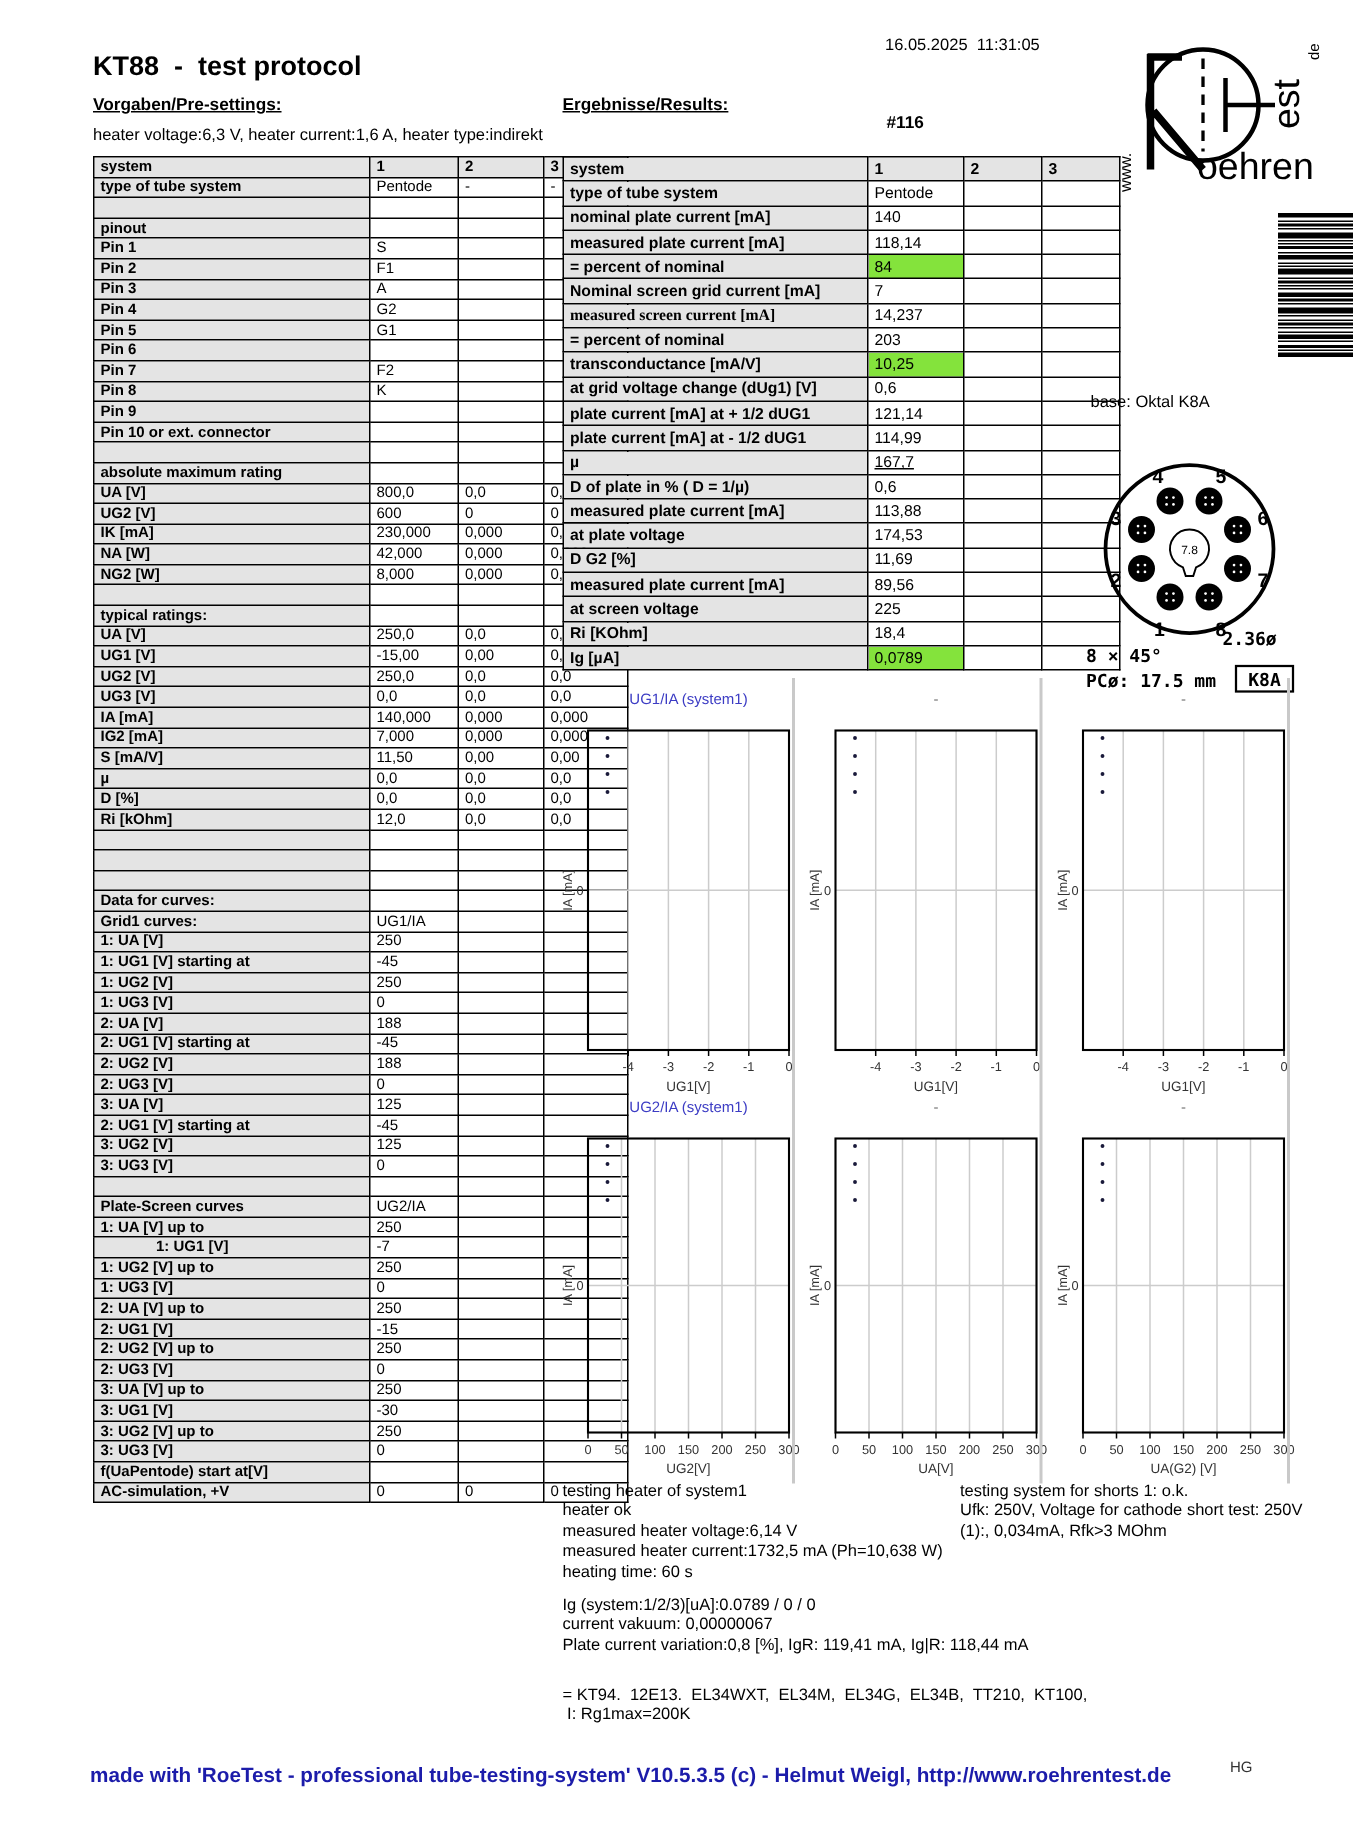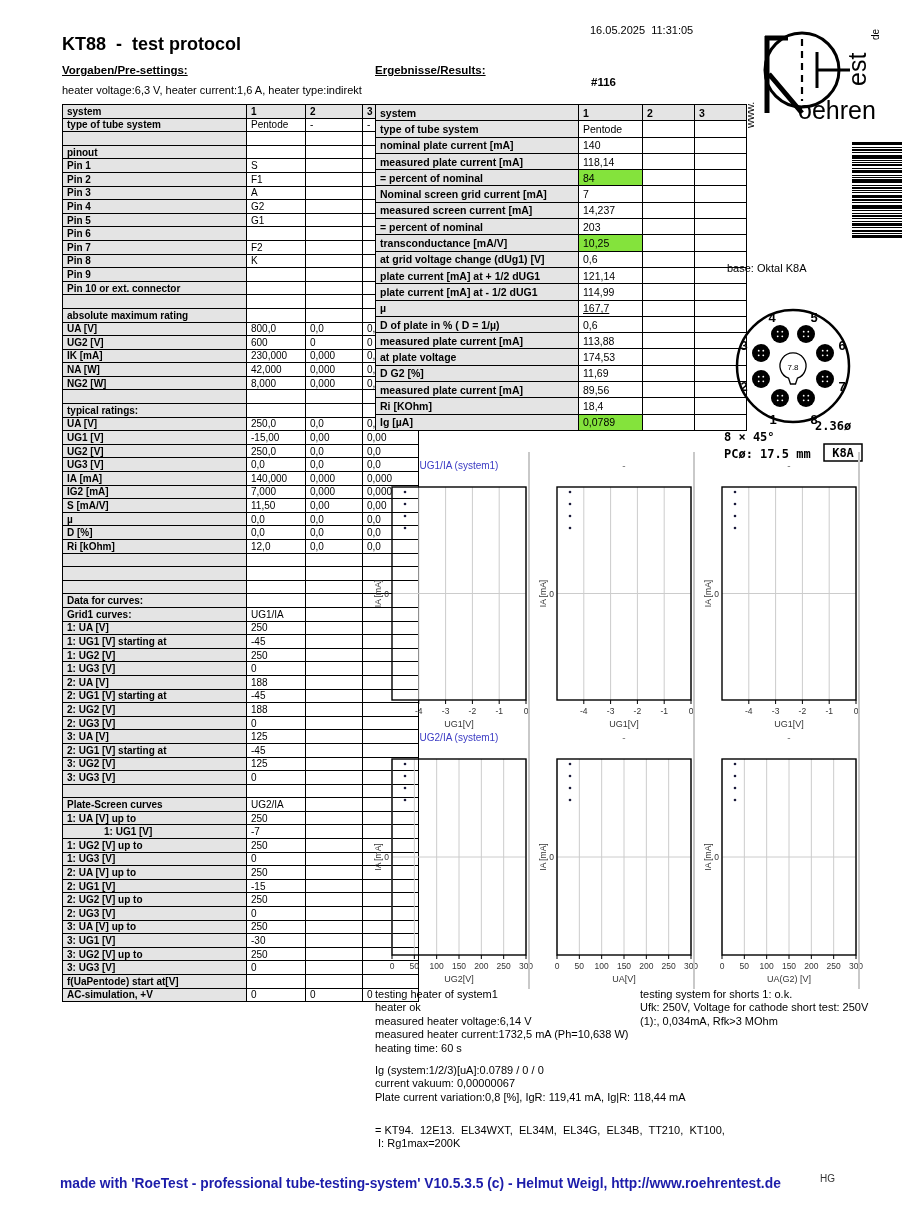--- a/index.html
+++ b/index.html
@@ -476,21 +476,21 @@
           <td style="width: 45px;"></td>
           <td style="width: 45px;"></td>
         </tr>
         <tr style="height: 16.3px;">
           <td class="lbl" style="width: 196px;">Nominal screen grid current [mA]</td>
           <td style="width: 57px;">7</td>
           <td style="width: 45px;"></td>
           <td style="width: 45px;"></td>
         </tr>
         <tr style="height: 16.3px;">
-          <td class="lbl" style="width: 196px;">measured screen current [mA]</td>
+          <td class="lbl" style="width: 196px; font-family: Liberation Serif, serif;">measured screen current [mA]</td>
           <td style="width: 57px;">14,237</td>
           <td style="width: 45px;"></td>
           <td style="width: 45px;"></td>
         </tr>
         <tr style="height: 16.3px;">
           <td class="lbl" style="width: 196px;">= percent of nominal</td>
           <td style="width: 57px;">203</td>
           <td style="width: 45px;"></td>
           <td style="width: 45px;"></td>
         </tr>
@@ -544,20 +544,26 @@
         </tr>
         <tr style="height: 16.3px;">
           <td class="lbl" style="width: 196px;">D G2 [%]</td>
           <td style="width: 57px;">11,69</td>
           <td style="width: 45px;"></td>
           <td style="width: 45px;"></td>
         </tr>
         <tr style="height: 16.3px;">
           <td class="lbl" style="width: 196px;">measured plate current [mA]</td>
           <td style="width: 57px;">89,56</td>
+          <td style="width: 45px;"></td>
+          <td style="width: 45px;"></td>
+        </tr>
+        <tr style="height: 16.3px;">
+          <td class="lbl" style="width: 196px;">at screen voltage</td>
+          <td style="width: 57px;">225</td>
           <td style="width: 45px;"></td>
           <td style="width: 45px;"></td>
         </tr>
         <tr style="height: 16.3px;">
           <td class="lbl" style="width: 196px;">Ri [KOhm]</td>
           <td style="width: 57px;">18,4</td>
           <td style="width: 45px;"></td>
           <td style="width: 45px;"></td>
         </tr>
         <tr style="height: 16.3px;">

